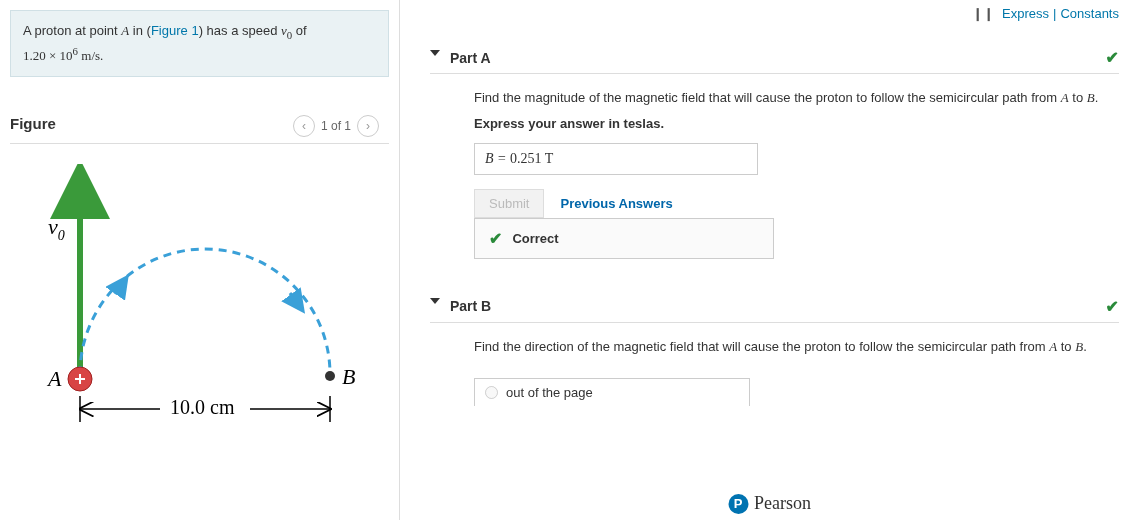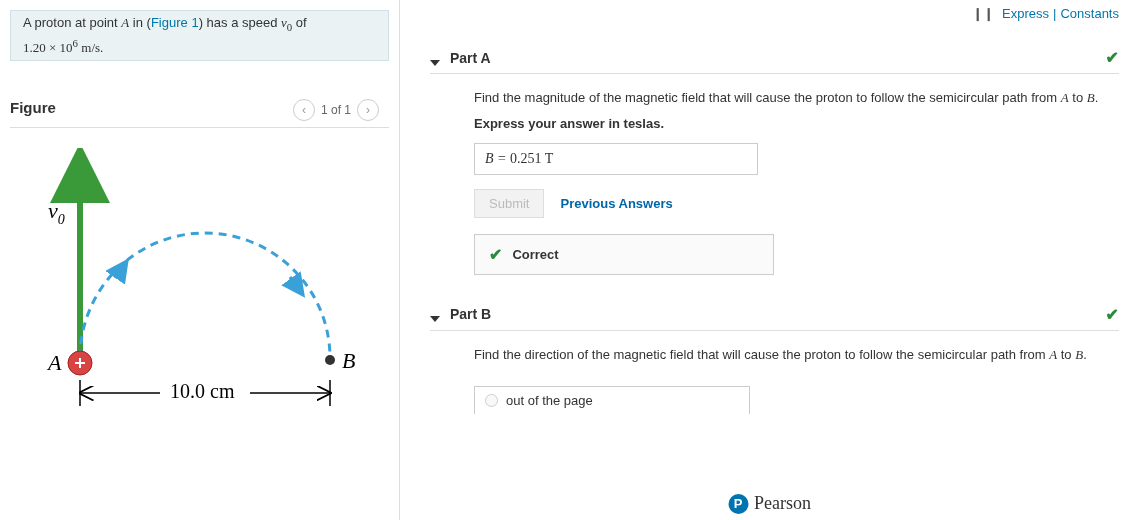--- a/index.html
+++ b/index.html
@@ -1,39 +1,39 @@
 <!DOCTYPE html>
 <html><head>
 <meta charset="utf-8">
 <style>
   * { box-sizing: border-box; margin: 0; padding: 0; }
   body { font-family: Arial, Helvetica, sans-serif; font-size: 13px; color: #333; background: #fff; width: 1139px; height: 520px; overflow: hidden; position: relative; }
   .container { display: flex; height: 100%; }
   .left-panel { width: 400px; padding: 0; border-right: 1px solid #ddd; }
-  .problem-statement { background: #eaf2f4; border: 1px solid #d0e0e5; padding: 2px 12px; margin: 10px 10px 30px 10px; line-height: 1.5; }
+  .problem-statement { background: #eaf2f4; border: 1px solid #d0e0e5; padding: 10px 12px; margin: 10px 10px 30px 10px; line-height: 1.5; }
   .figure-header { display: flex; align-items: flex-start; justify-content: space-between; padding: 8px 10px 6px 0; border-bottom: 1px solid #ddd; margin: 0 10px; }
   .figure-title { font-weight: bold; font-size: 15px; }
   .figure-nav { display: flex; align-items: center; gap: 6px; color: #666; font-size: 12px; }
   .nav-btn { width: 22px; height: 22px; border: 1px solid #ccc; border-radius: 50%; display: flex; align-items: center; justify-content: center; cursor: pointer; color: #999; background: #fff; }
   .figure-body { padding: 20px; }
   .figure-svg { width: 340px; height: 280px; }
   .right-panel { flex: 1; padding: 8px 20px 0 30px; position: relative; }
   .top-links { position: absolute; right: 20px; top: 6px; display: flex; align-items: center; gap: 4px; color: #0077aa; font-size: 13px; }
   .top-links .book-icon { color: #555; margin-right: 4px; }
   .part { margin-top: 40px; }
   .part-header { display: flex; align-items: center; justify-content: space-between; border-bottom: 1px solid #ddd; padding-bottom: 6px; margin-bottom: 14px; cursor: pointer; }
-  .part-header-left { display: flex; align-items: flex-end; gap: 10px; }
+  .part-header-left { display: flex; align-items: flex-start; gap: 10px; }
   .caret { width: 0; height: 0; border-left: 5px solid transparent; border-right: 5px solid transparent; border-top: 6px solid #333; }
   .part-title { font-weight: bold; font-size: 14px; }
   .check-icon { color: #2a8a3a; font-weight: bold; font-size: 16px; }
   .part-body { padding-left: 44px; }
   .question-text { margin-bottom: 8px; line-height: 1.5; }
   .instruction { font-weight: bold; margin-bottom: 12px; }
   .answer-box { border: 1px solid #ccc; padding: 7px 10px; width: 284px; margin-bottom: 14px; font-family: "Times New Roman", serif; font-size: 14px; background: #fff; }
-  .submit-row { display: flex; align-items: center; gap: 16px; margin-bottom: 16px; }
+  .submit-row { display: flex; align-items: center; gap: 16px; }
   .submit-btn { background: #f2f2f2; color: #bbb; border: 1px solid #ddd; padding: 6px 14px; font-size: 13px; cursor: default; }
   .prev-answers { color: #0066aa; font-weight: bold; font-size: 13px; cursor: pointer; }
   .feedback-box { border: 1px solid #ccc; padding: 10px 14px; width: 300px; display: flex; align-items: center; gap: 10px; background: #fafafa; }
   .feedback-box .check-icon { color: #2a8a3a; }
   .feedback-text { font-weight: bold; }
   .radio-row { display: flex; gap: 8px; padding: 6px 10px; border: 1px solid #ccc; border-bottom: none; width: 276px; }
   .radio-row input[type=radio] { }
   .pearson-footer { position: absolute; bottom: 6px; left: 50%; transform: translateX(-50%); display: flex; align-items: center; gap: 6px; font-family: "Times New Roman", serif; font-size: 18px; color: #333; }
   .pearson-logo { width: 20px; height: 20px; border-radius: 50%; background: #0073b1; color: #fff; display: flex; align-items: center; justify-content: center; font-weight: bold; font-size: 13px; font-family: Arial; }
   .serif { font-family: "Times New Roman", serif; }
@@ -129,21 +129,21 @@
           <button class="submit-btn">Submit</button>
           <a class="prev-answers">Previous Answers</a>
         </div>
         <div class="feedback-box">
           <span class="check-icon">✔</span>
           <span class="feedback-text">Correct</span>
         </div>
       </div>
     </div>
 
-    <div class="part" style="margin-top:30px;">
+    <div class="part" style="margin-top:38px;">
       <div class="part-header">
         <div class="part-header-left">
           <div class="caret"></div>
           <div class="part-title">Part B</div>
         </div>
         <div class="check-icon">✔</div>
       </div>
       <div class="part-body">
         <div class="question-text">
           <span>Find the direction of the magnetic field that will cause the proton to follow the semicircular path from </span><span class="serif ital">A</span><span> to </span><span class="serif ital">B</span><span>.</span>

